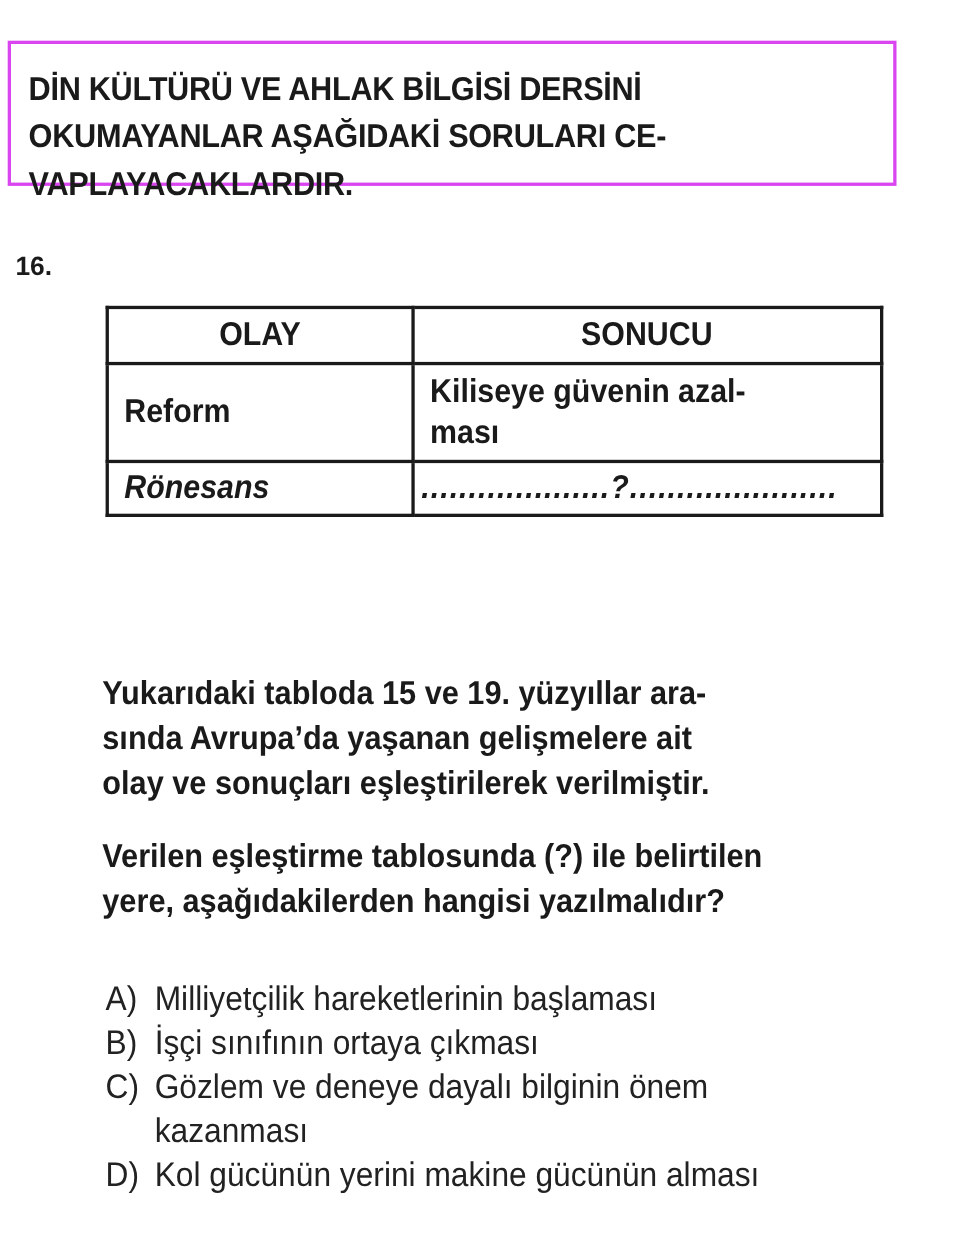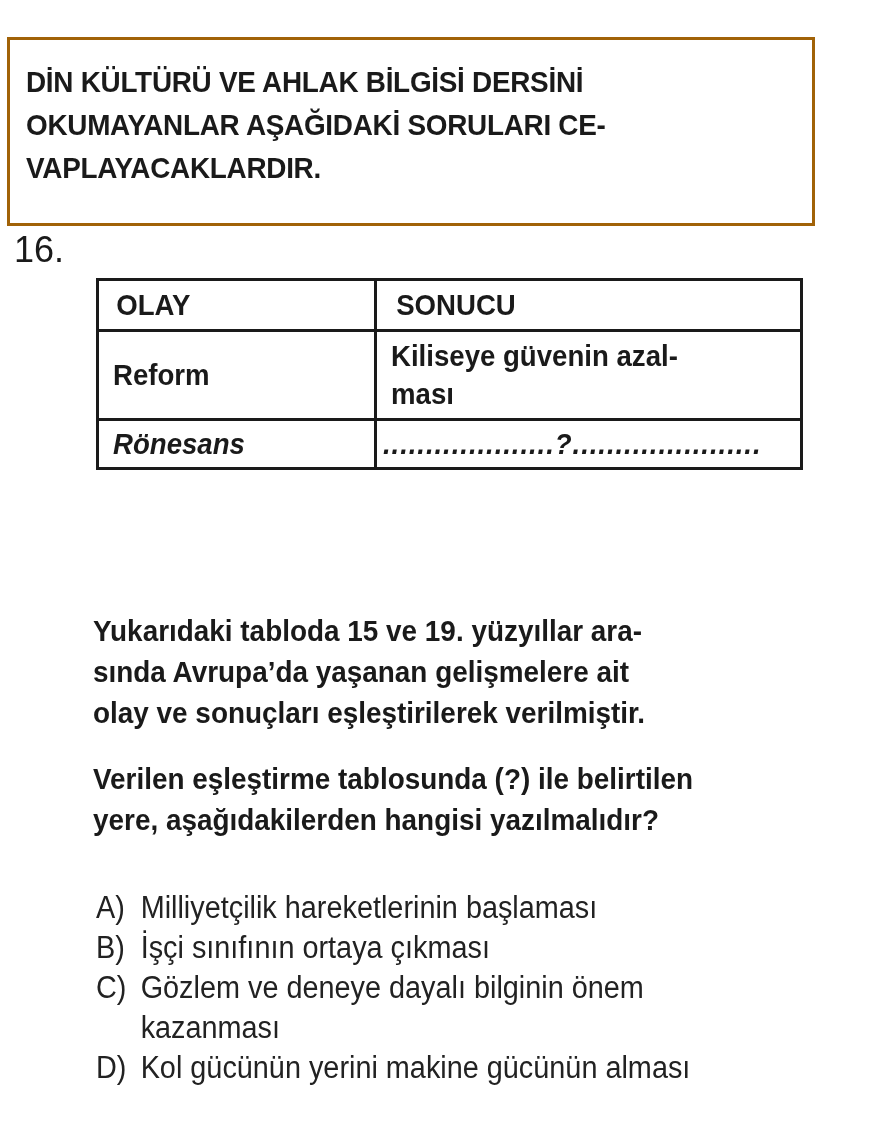--- a/index.html
+++ b/index.html
@@ -1,22 +1,22 @@
 <!DOCTYPE html>
 <html><head>
 <meta charset="utf-8">
 <style>
   html, body { margin:0; padding:0; background:#ffffff; }
   body { width:880px; height:1142px; position:relative; overflow:hidden; font-family:"Liberation Sans", sans-serif; color:#1a1a1a; }
-  .notice-box { position:absolute; left:7px; top:37px; width:808px; height:189px; border:3px solid #a16207; box-sizing:border-box; }
+  .notice-box { position:absolute; left:7px; top:37px; width:808px; height:132px; border:3px solid #d946ef; box-sizing:border-box; }
   .notice-text { position:absolute; left:16px; top:20px; font-weight:bold; font-size:30px; line-height:43px; letter-spacing:-0.3px; transform:scaleX(0.93); transform-origin:left top; white-space:nowrap; }
-  .q-number { position:absolute; left:14px; top:229px; font-weight:normal; font-size:36px; }
+  .q-number { position:absolute; left:14px; top:229px; font-weight:bold; font-size:24px; }
   table.match { position:absolute; left:96px; top:278px; border-collapse:collapse; width:707px; }
   table.match td, table.match th { border:3px solid #1a1a1a; font-size:30px; font-weight:bold; padding:0 14px; text-align:left; vertical-align:middle; }
-  table.match th { height:48px; }
+  table.match th { text-align:center; height:48px; }
   .c1 { width:262px; }
   .cell-text { display:inline-block; transform:scaleX(0.92); transform-origin:left center; white-space:nowrap; line-height:38px; }
   th .cell-text { transform-origin:center center; }
   .row-tall td { height:86px; }
   .row-short td { height:46px;font-style:italic; }
   .dots { display:block; letter-spacing:1px; white-space:nowrap; overflow:hidden; transform:scaleX(0.92); transform-origin:left center; }
   .stem { position:absolute; left:93px; font-weight:bold; font-size:30px; line-height:41px; white-space:nowrap; transform:scaleX(0.93); transform-origin:left top; }
   .options { position:absolute; left:96px; top:888px; font-size:31px; line-height:40px; transform:scaleX(0.93); transform-origin:left top; white-space:nowrap; color:#222; }
   .opt { display:flex; }
   .opt-letter { width:48px; flex:none; }

